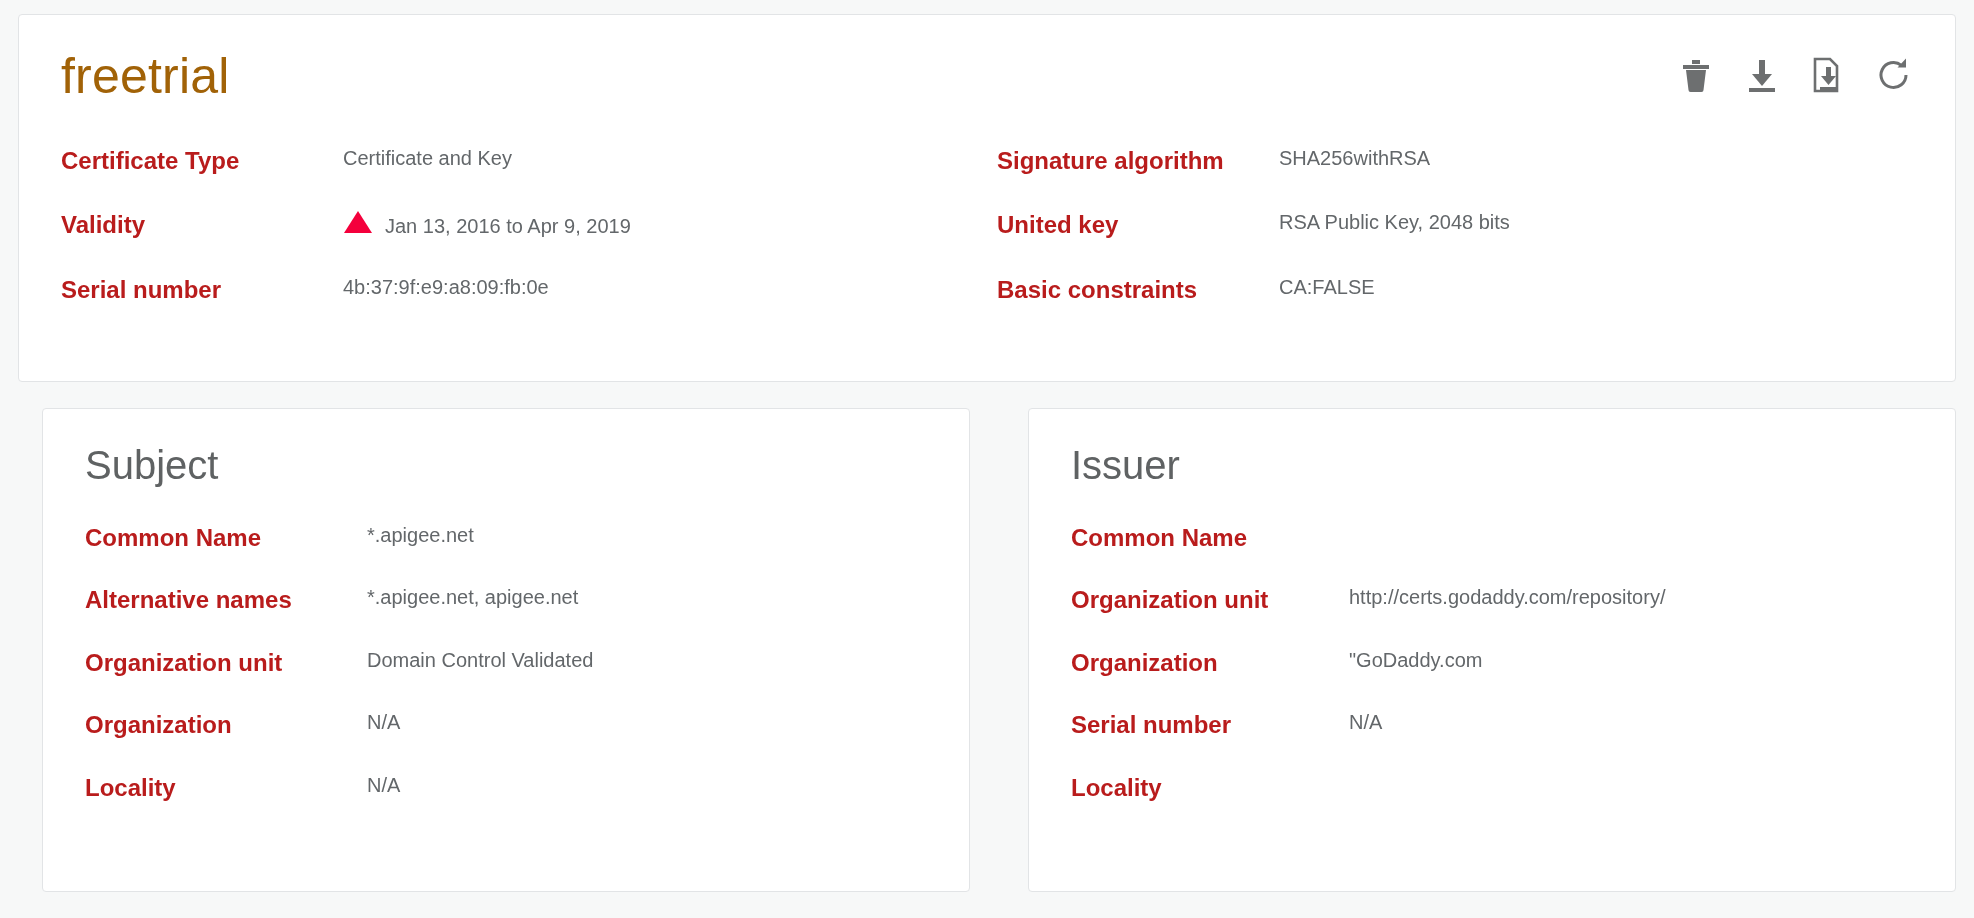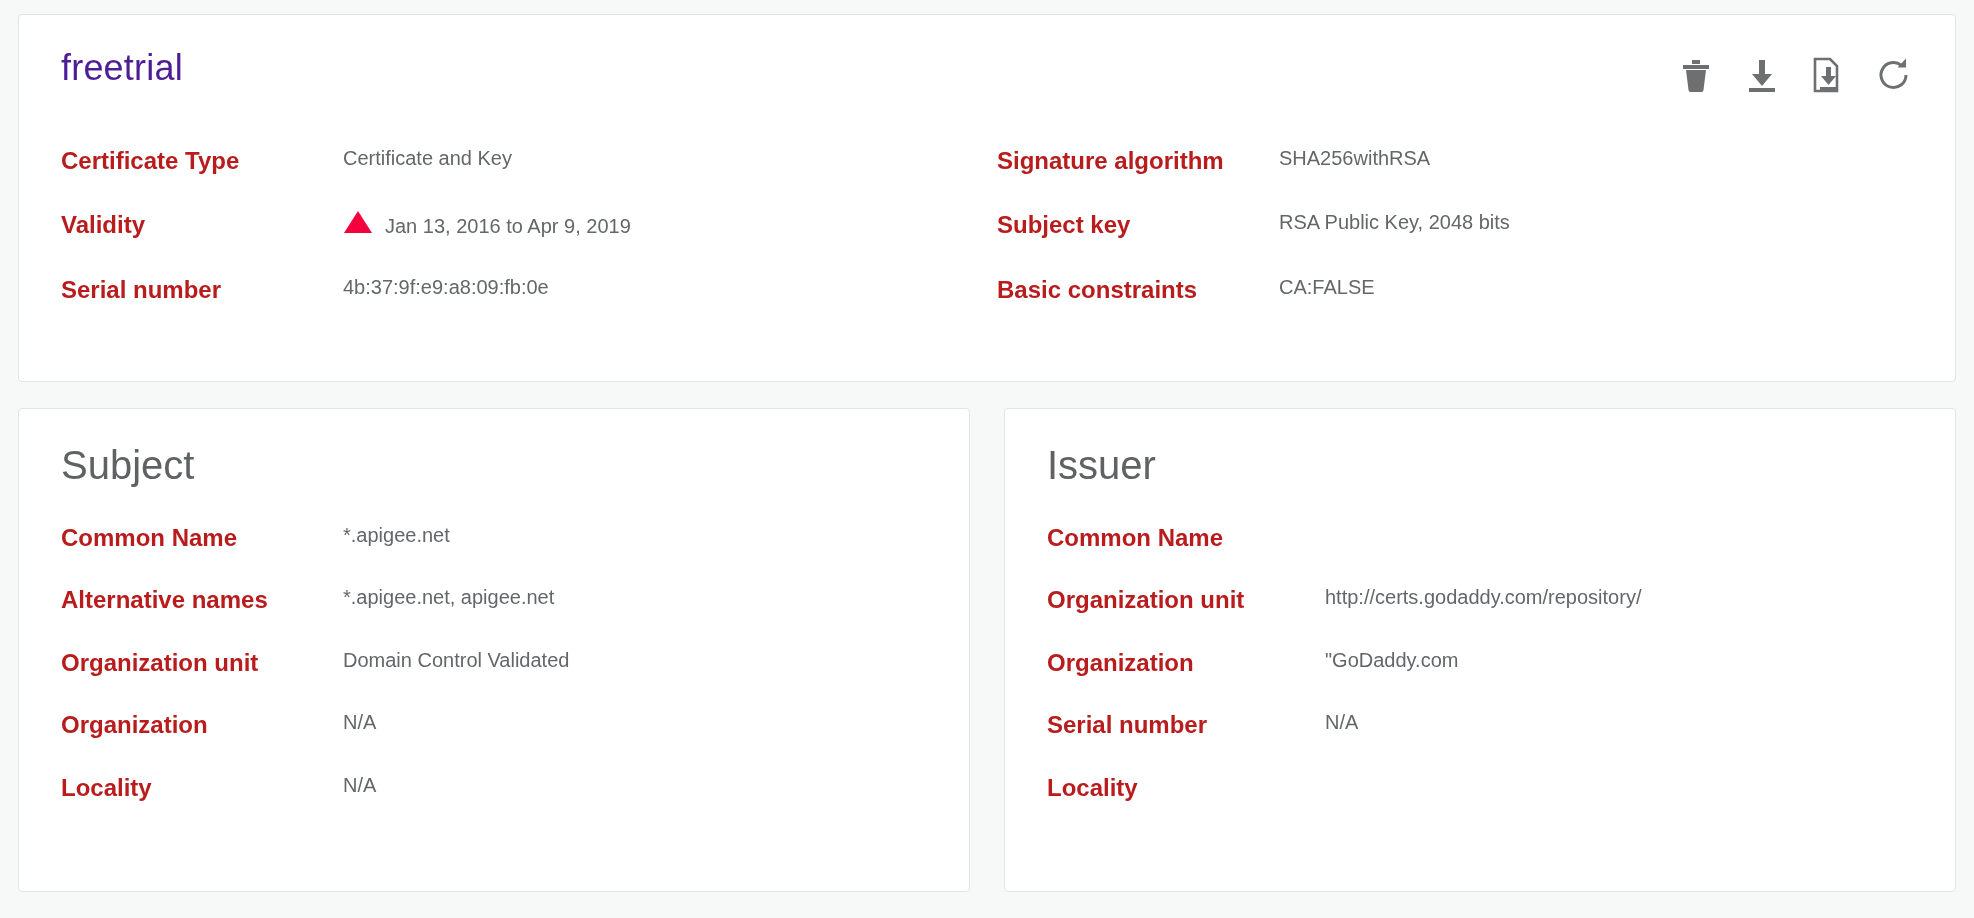--- a/index.html
+++ b/index.html
@@ -28,23 +28,23 @@
   .summary-card {
     width: 1938px;
     height: 368px;
     position: relative;
     padding: 0;
   }
   .summary-title {
     position: absolute;
     left: 42px;
     top: 32px;
-    font-size: 36px;
+    font-size: 50px;
     font-weight: 400;
-    color: #4c1d95;
+    color: #a16207;
     letter-spacing: 0.2px;
   }
   .toolbar {
     position: absolute;
     right: 44px;
     top: 42px;
     display: flex;
     align-items: center;
     gap: 32px;
   }
@@ -98,20 +98,21 @@
     display: flex;
     gap: 34px;
     margin-top: 26px;
   }
   .panel {
     width: 952px;
     height: 484px;
     padding: 34px 0 0 0;
     position: relative;
     box-sizing: border-box;
+    margin-left: 24px;
   }
   .panel-title {
     font-size: 40px;
     font-weight: 400;
     color: #5f6263;
     padding-left: 42px;
     margin-bottom: 34px;
   }
   .panel .row { margin-bottom: 30px; padding-left: 42px; }
   .panel .lbl { width: 282px; flex: 0 0 282px; }
@@ -179,21 +180,21 @@
           <div class="val">4b:37:9f:e9:a8:09:fb:0e</div>
         </div>
       </div>
 
       <div class="col-right">
         <div class="row">
           <div class="lbl">Signature algorithm</div>
           <div class="val">SHA256withRSA</div>
         </div>
         <div class="row">
-          <div class="lbl">Subject key</div>
+          <div class="lbl">United key</div>
           <div class="val">RSA Public Key, 2048 bits</div>
         </div>
         <div class="row">
           <div class="lbl">Basic constraints</div>
           <div class="val">CA:FALSE</div>
         </div>
       </div>
 
     </div>
   </div>

